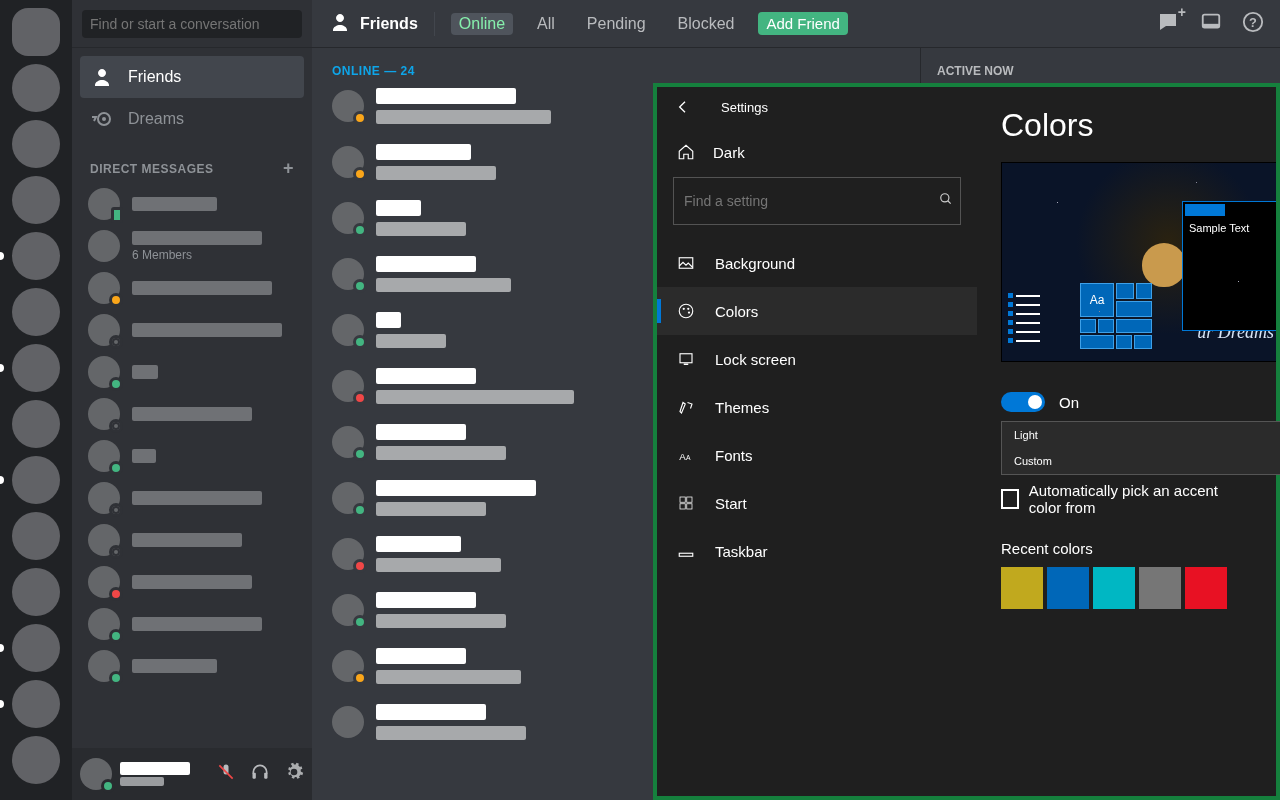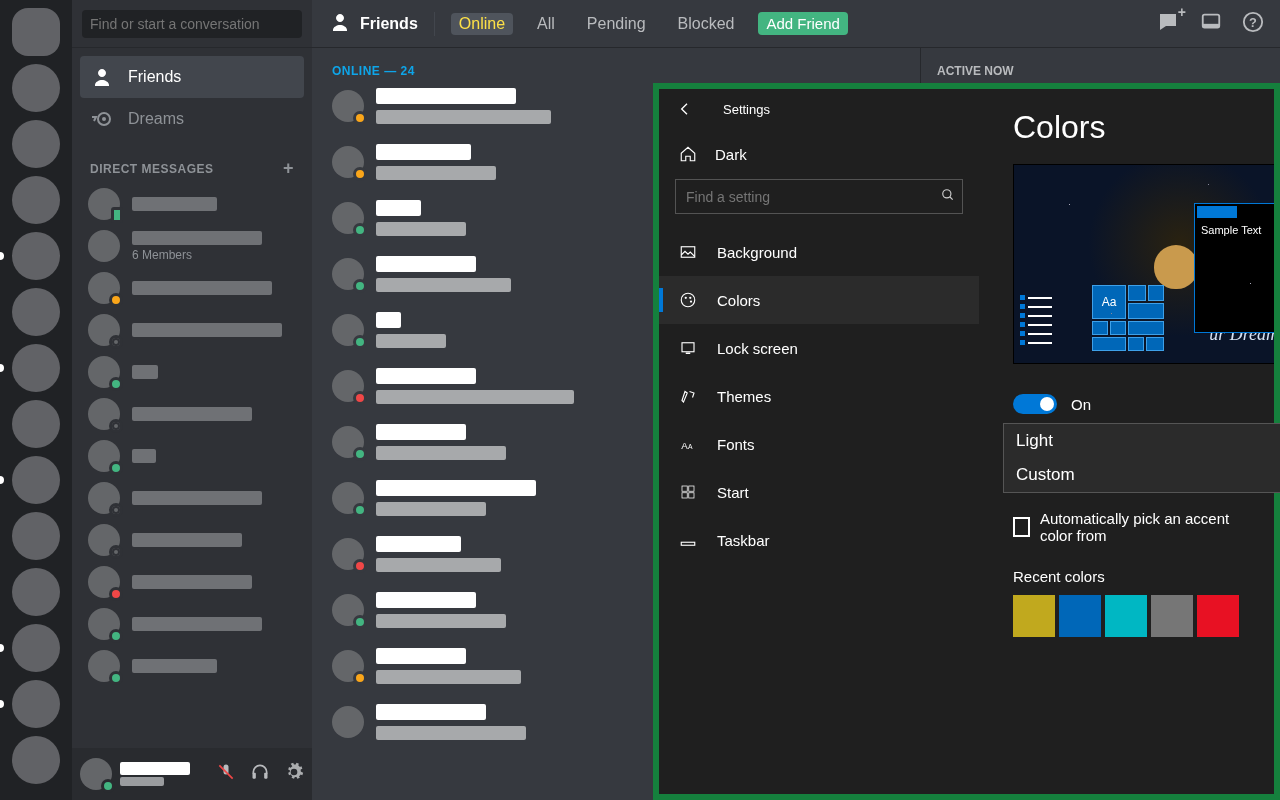--- a/index.html
+++ b/index.html
@@ -41,49 +41,49 @@
   .user-name-block { flex:1; display:flex; flex-direction:column; gap:2px; }
   .ua-icons { display:flex; gap:14px; color:#b9bbbe; }
   .ua-icons svg { width:20px; height:20px; }
 
   
   .main-col { flex:1; background:#36393f; display:flex; flex-direction:column; }
   .topbar { height:48px; border-bottom:1px solid #26282c; display:flex; align-items:center; padding:0 16px; gap:16px; color:#b9bbbe; font-size:16px; }
   .topbar .title { color:#fff; font-weight:600; display:flex; align-items:center; gap:8px; }
   .topbar .divider { width:1px; height:24px; background:#42464d; }
   .tab { padding:2px 8px; border-radius:4px; cursor:pointer; }
-  .tab.active { background:#4f545c; color:#fde047; }
+  .tab.active { background:#4f545c; color:#86efac; }
   .add-friend-btn { background:#43b581; color:#fff; padding:3px 8px; border-radius:4px; font-size:15px; font-weight:500; }
   .topbar-spacer { flex:1; }
   .topbar-icons { display:flex; gap:20px; align-items:center; color:#b9bbbe; }
   .ico-badge { position:relative; }
   .plus-badge { position:absolute; top:-6px; right:-6px; font-size:14px; color:#b9bbbe; font-weight:bold; }
 
   .main-body { flex:1; display:flex; overflow:hidden; }
   .friends-list { flex:1; padding:16px 20px; overflow:hidden; }
   .section-label { color:#0ea5e9; font-size:12px; font-weight:600; letter-spacing:0.5px; }
   .friend-row { display:flex; align-items:center; gap:12px; padding:10px 0; }
   .friend-row .dm-av { width:32px; height:32px; }
   .friend-row .status-dot { border-color:#36393f; }
   .fr-text { display:flex; flex-direction:column; gap:6px; }
   .redact-white { background:#fff; border-radius:2px; height:16px; }
   .redact-grey { background:#a7a9ab; border-radius:2px; height:14px; }
 
   .active-now { width:360px; border-left:1px solid #26282c; padding:16px 16px; }
   .active-now-label { color:#b9bbbe; font-size:12px; font-weight:600; margin-bottom:10px; }
 
   
-  .win-settings { position:absolute; left:653px; top:83px; right:0; bottom:0; border:6px solid #15803d; background:#1f1f1f; display:flex; font-family:"Segoe UI", sans-serif; color:#fff;gap:10px; }
+  .win-settings { position:absolute; left:653px; top:83px; right:0; bottom:0; border:4px solid #15803d; background:#1f1f1f; display:flex; font-family:"Segoe UI", sans-serif; color:#fff; }
   .ws-left { width:320px; background:#1f1f1f; display:flex; flex-direction:column; }
   .ws-header { height:40px; display:flex; align-items:center; padding:0 16px; gap:28px; font-size:13px; }
   .ws-back { width:20px; height:20px; display:flex; align-items:center; justify-content:center; cursor:pointer; }
   .ws-home { display:flex; align-items:center; gap:18px; padding:16px 20px; font-size:15px; }
   .ws-home svg { width:18px; height:18px; }
   .ws-search-wrap { padding:0 16px 14px 16px; }
-  .ws-search { width:100%; height:35px; background:transparent; border:1px solid #535353; color:#ccc; padding:0 32px 0 10px; font-size:14px; }
+  .ws-search { width:100%; height:48px; background:transparent; border:1px solid #535353; color:#ccc; padding:0 32px 0 10px; font-size:14px; }
   .ws-search-wrap-inner { position:relative; }
   .ws-search-icon { position:absolute; right:8px; top:50%; transform:translateY(-50%); color:#ccc; }
   .ws-cat { padding:8px 18px 16px 18px; font-size:15px; font-weight:600; }
   .ws-nav-item { display:flex; align-items:center; gap:20px; height:48px; padding:0 20px; font-size:15px; color:#fff; position:relative; }
   .ws-nav-item.active { background:#2b2b2b; }
   .ws-nav-item.active::before { content:""; position:absolute; left:0; top:12px; bottom:12px; width:4px; background:#0078d7; }
   .ws-nav-item svg { width:18px; height:18px; flex-shrink:0; }
 
   .ws-right { flex:1; background:#1f1f1f; padding:12px 24px; overflow:hidden; position:relative; }
   .ws-title { font-size:32px; font-weight:350; margin:8px 0 18px 0; }
@@ -119,21 +119,21 @@
 
   .ws-subhead { font-size:22px; font-weight:400; margin:14px 0; }
   .ws-check-row { display:flex; align-items:center; gap:10px; font-size:15px; margin-bottom:24px; }
   .ws-checkbox { width:20px; height:20px; border:2px solid #fff; }
   .ws-recent-label { font-size:15px; margin-bottom:10px; }
   .ws-swatches { display:flex; gap:4px; }
   .ws-swatch { width:42px; height:42px; }
 
   
   .ws-dropdown { position:absolute; left:344px; top:334px; width:280px; background:#2b2b2b; border:1px solid #555; z-index:5; }
-  .ws-dd-item { padding:7px 12px; font-size:17px; }
+  .ws-dd-item { padding:7px 12px; font-size:11px; }
   .ws-dd-item.sel { background:#0065aa; }
 
   svg { fill: currentColor; }
 </style>
 </head>
 <body>
 
 <div class="server-col">
   <div class="server-pill home"></div>
   <div id="server-slots">

